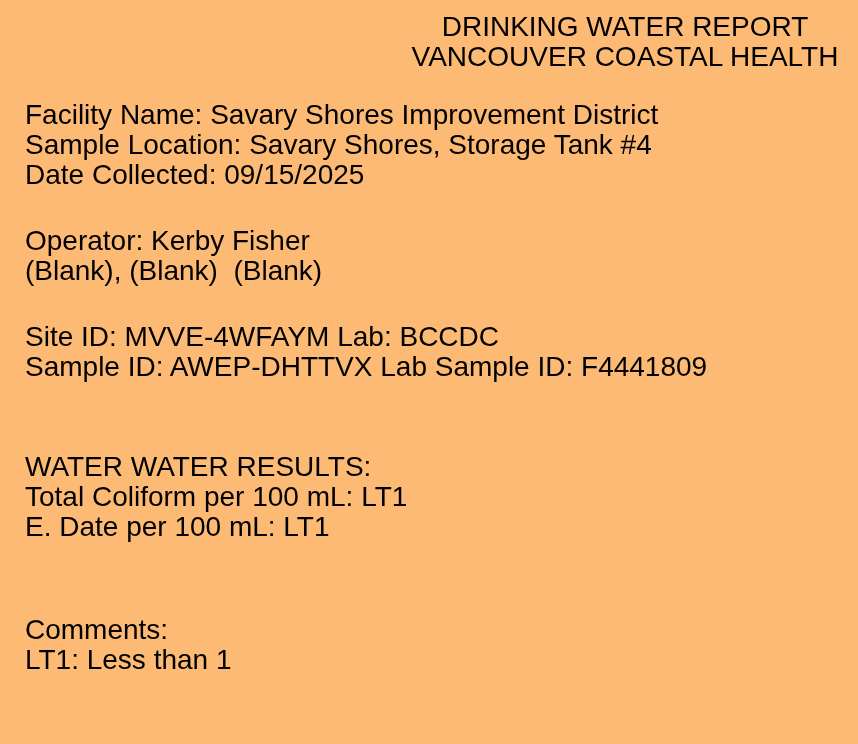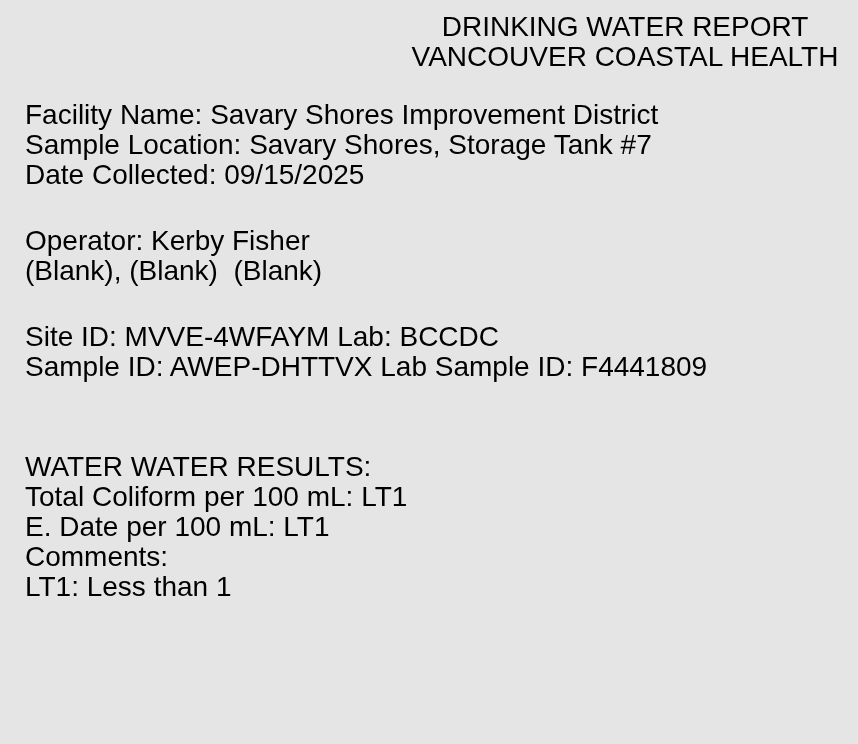--- a/index.html
+++ b/index.html
@@ -6,55 +6,55 @@
     margin: 0;
     padding: 0;
     background: #ffffff;
   }
   .page {
     position: relative;
     width: 858px;
     height: 744px;
     box-sizing: border-box;
     padding: 12px 0 0 25px;
-    background: #e5e5e5;
+    background: #fdba74;
     color: #000000;
     font-family: "Liberation Sans", sans-serif;
     font-size: 28px;
     line-height: 30px;
     overflow: hidden;
   }
   .line {
     white-space: pre-wrap;
   }
   
   .title-block {
     margin-left: 367px;
     width: 466px;
     text-align: center;
   }
   .facility-block  { margin-top: 28px; }
   .operator-block  { margin-top: 36px; }
   .ids-block       { margin-top: 36px; }
   .results-block   { margin-top: 70px; }
-  .comments-block  { }
+  .comments-block  { margin-top: 73px; }
 </style>
 </head>
 <body>
 
 <div class="page">
 
   <div class="title-block">
     <div class="line">DRINKING WATER REPORT</div>
     <div class="line">VANCOUVER COASTAL HEALTH</div>
   </div>
 
   <div class="facility-block">
     <div class="line">Facility Name: Savary Shores Improvement District</div>
-    <div class="line">Sample Location: Savary Shores, Storage Tank #7</div>
+    <div class="line">Sample Location: Savary Shores, Storage Tank #4</div>
     <div class="line">Date Collected: 09/15/2025</div>
   </div>
 
   <div class="operator-block">
     <div class="line">Operator: Kerby Fisher</div>
     <div class="line">(Blank), (Blank)  (Blank)</div>
   </div>
 
   <div class="ids-block">
     <div class="line">Site ID: MVVE-4WFAYM Lab: BCCDC</div>

